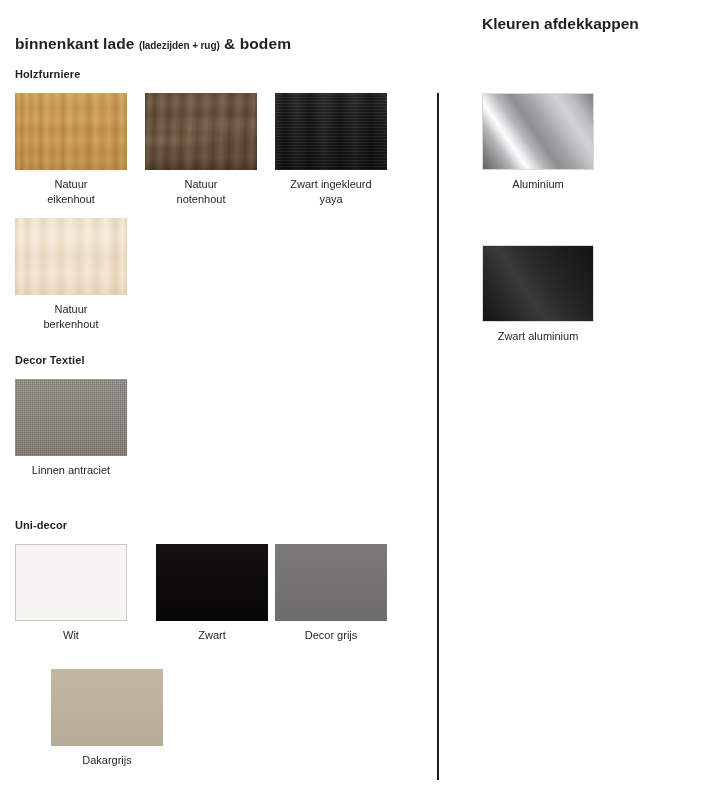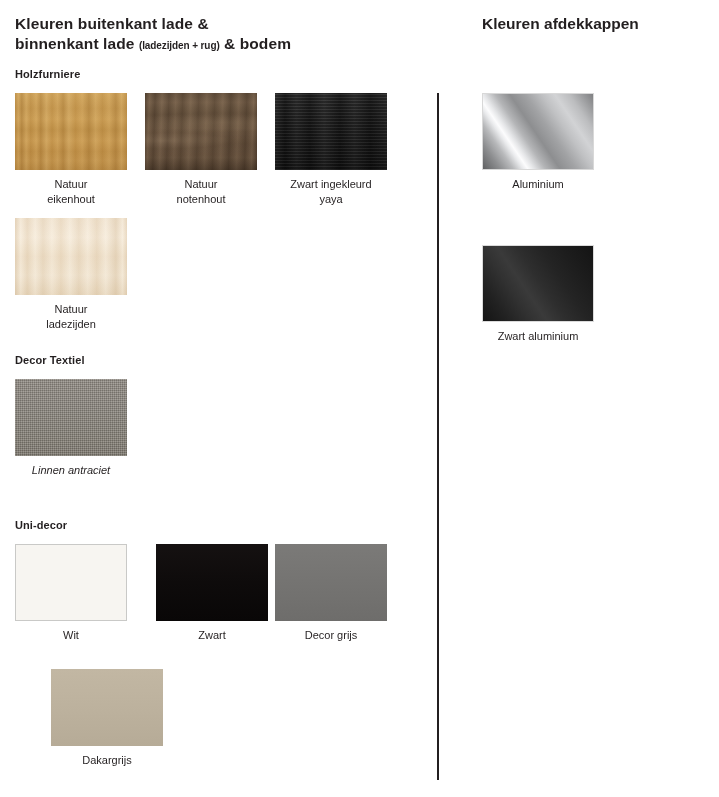--- a/index.html
+++ b/index.html
@@ -302,21 +302,21 @@
     width: 110px;
     height: 75px;
   }
 </style>
 </head>
 <body>
 
 <div class="col-left">
 
   <h1 class="main-title">
-    <span>Kleuren buitenkant lade &amp;</span><br>
+    <br>
     <span>binnenkant lade </span><span class="sub">(ladezijden + rug)</span><span> &amp; bodem</span>
   </h1>
 
   <div class="section-heading" style="position:absolute; left:0; top:54px;">Holzfurniere</div>
 
   <div class="swatch-row" style="top:79px;">
     <div class="swatch-cell" style="left:0;">
       <div class="swatch mat-oak"></div>
       <div class="swatch-label">
         <span>Natuur</span><br>
@@ -337,29 +337,29 @@
         <span>yaya</span>
       </div>
     </div>
   </div>
 
   <div class="swatch-row" style="top:204px;">
     <div class="swatch-cell" style="left:0;">
       <div class="swatch mat-birch"></div>
       <div class="swatch-label">
         <span>Natuur</span><br>
-        <span>ladezijden</span>
+        <span>berkenhout</span>
       </div>
     </div>
   </div>
 
   <div class="section-heading" style="position:absolute; left:0; top:340px;">Decor Textiel</div>
 
   <div class="swatch-row" style="top:365px;">
-    <div class="swatch-cell" style="left:0;font-style:italic;">
+    <div class="swatch-cell" style="left:0;">
       <div class="swatch mat-linen"></div>
       <div class="swatch-label">
         <span>Linnen antraciet</span>
       </div>
     </div>
   </div>
 
   <div class="section-heading" style="position:absolute; left:0; top:505px;">Uni-decor</div>
 
   <div class="swatch-row" style="top:530px;">

